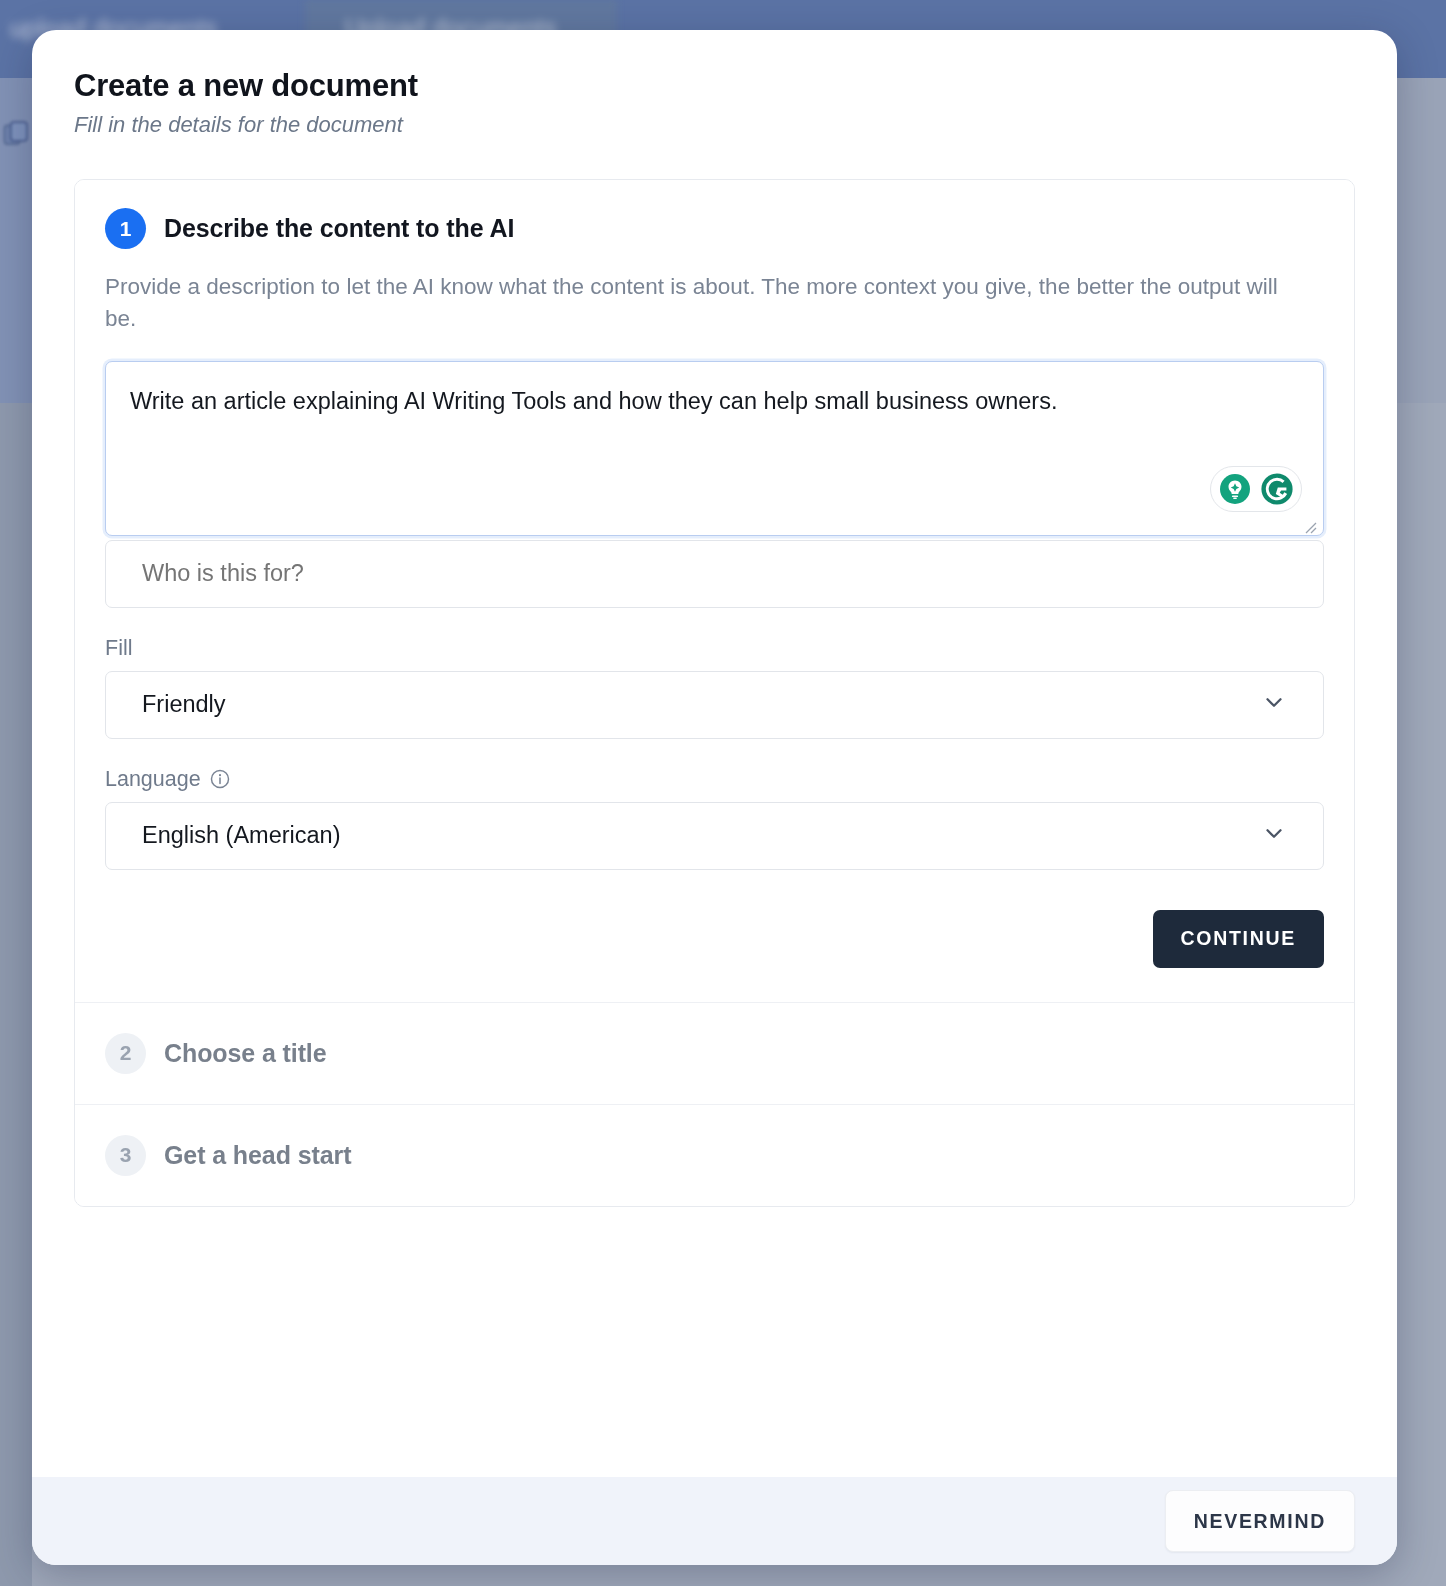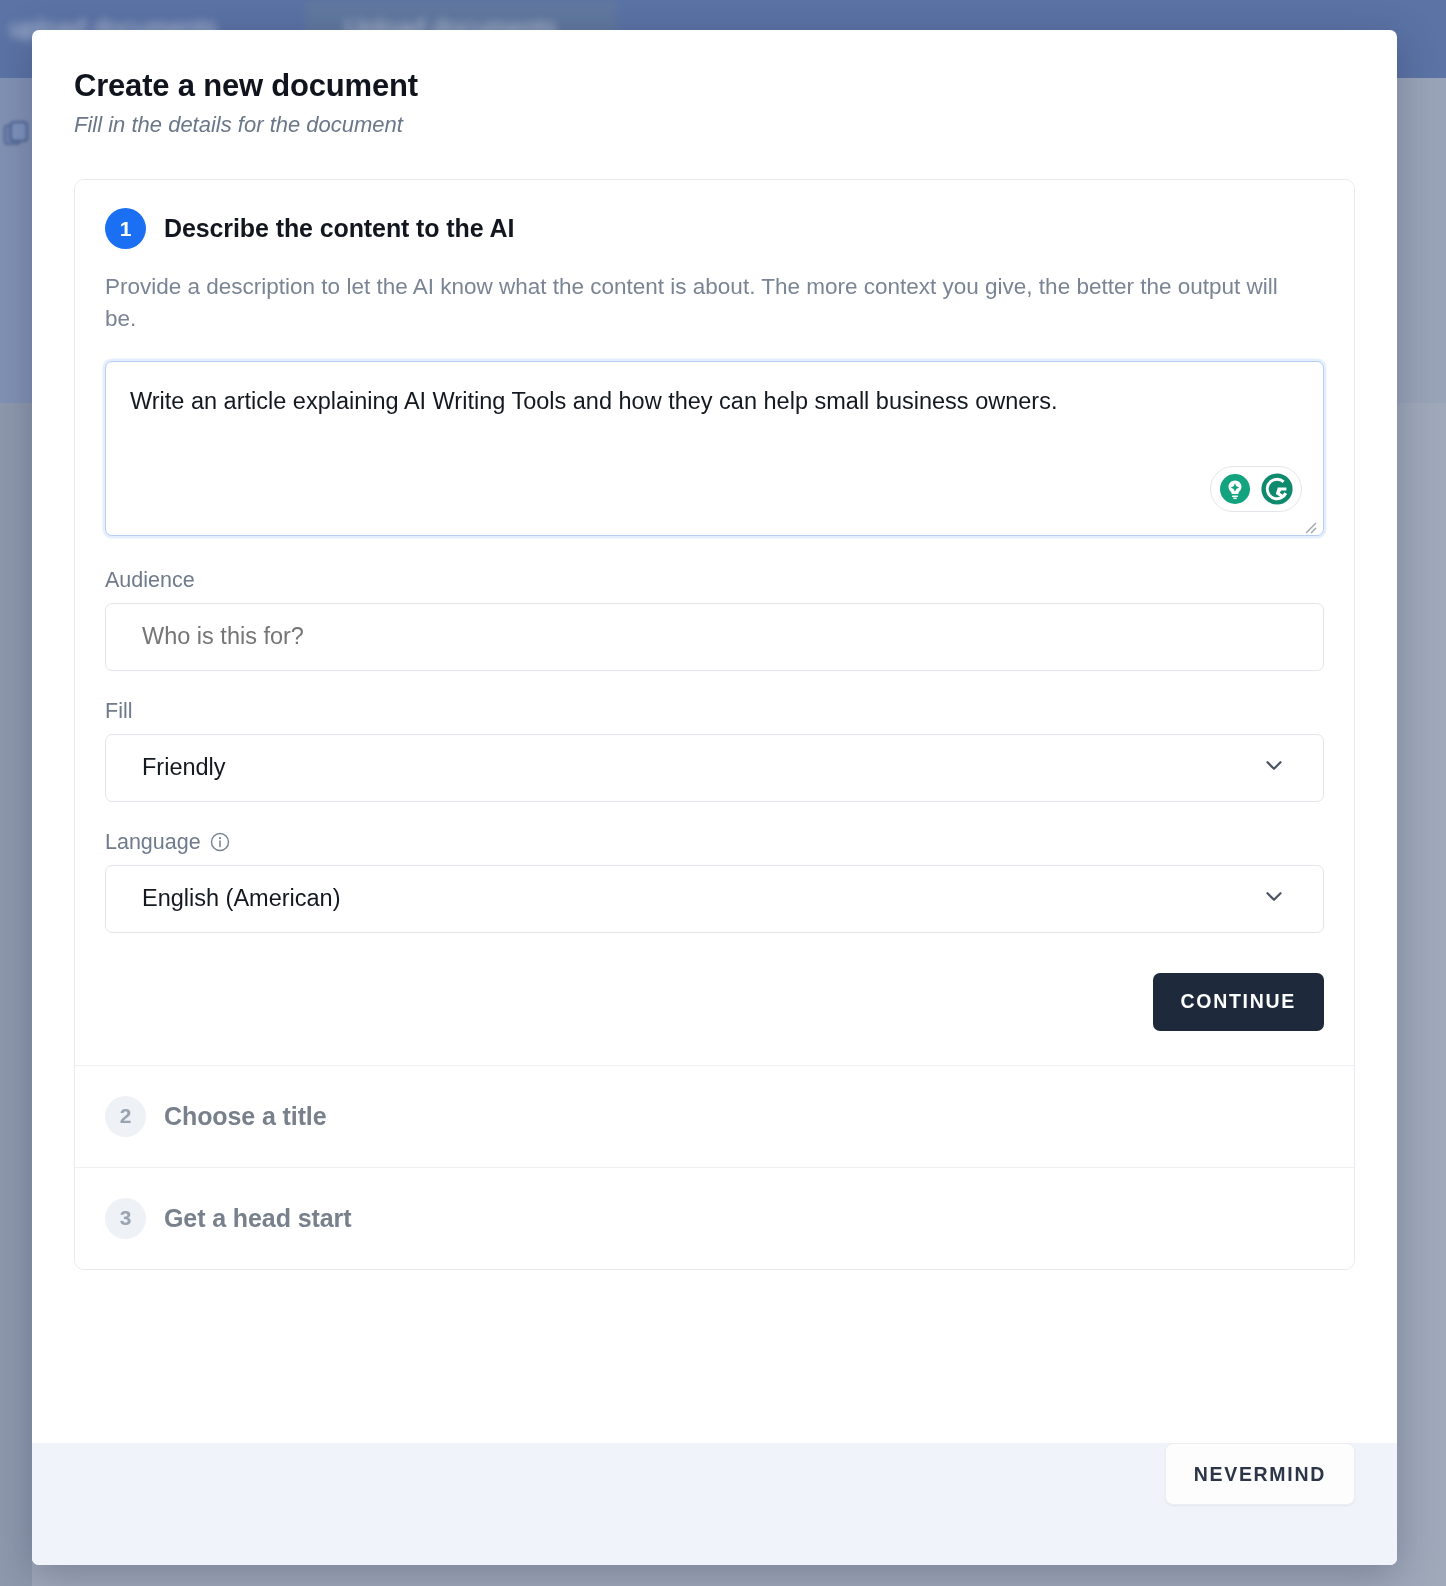--- a/index.html
+++ b/index.html
@@ -58,21 +58,21 @@
     position: absolute; left: 32px; top: 78px; width: 1414px; height: 325px;
     background: #9aa4b8;
   }
 
   
   #modal {
     position: absolute;
     left: 32px; top: 30px;
     width: 1365px; height: 1535px;
     background: #ffffff;
-    border-radius: 7px;
+    border-radius: 24px;
     box-shadow: 0 10px 40px rgba(20,30,60,0.28);
     overflow: hidden;
   }
   .modal-body { padding: 38px 42px 0 42px; }
 
   .modal-title {
     font-size: 31px;
     font-weight: 700;
     color: #10141c;
     margin: 0 0 8px 0;
@@ -202,23 +202,23 @@
     font-size: 19.5px;
     font-weight: 700;
     letter-spacing: 1.7px;
     cursor: pointer;
   }
 
   
   .modal-footer {
     position: absolute;
     left: 0; right: 0; bottom: 0;
-    height: 122px;
+    height: 88px;
     background: #f0f3fa;
-    display: flex; align-items: flex-start; justify-content: flex-end;
+    display: flex; align-items: center; justify-content: flex-end;
     padding-right: 42px;
   }
   .btn-nevermind {
     background: #fdfdfe;
     color: #2c3648;
     border: 1px solid #eceef2;
     border-radius: 8px;
     height: 62px;
     padding: 0 28px;
     font-family: "Liberation Sans", sans-serif;
@@ -291,23 +291,20 @@
 
             <div class="resize-grip">
               <svg width="16" height="16" viewBox="0 0 16 16">
                 <path d="M15 5 L5 15 M15 10 L10 15" stroke="#9aa3b0" stroke-width="1.3"></path>
               </svg>
             </div>
           </div>
 
 
           
-          <div class="field-label">
-            <span>Audience</span>
-          </div>
           <input class="text-input" type="text" placeholder="Who is this for?" style="">
 
           
           <div class="field-label">
             <span>Fill</span>
           </div>
           <div class="select-box">
             <span>Friendly</span>
             <span>
               <svg width="26" height="26" viewBox="0 0 24 24" fill="none">

